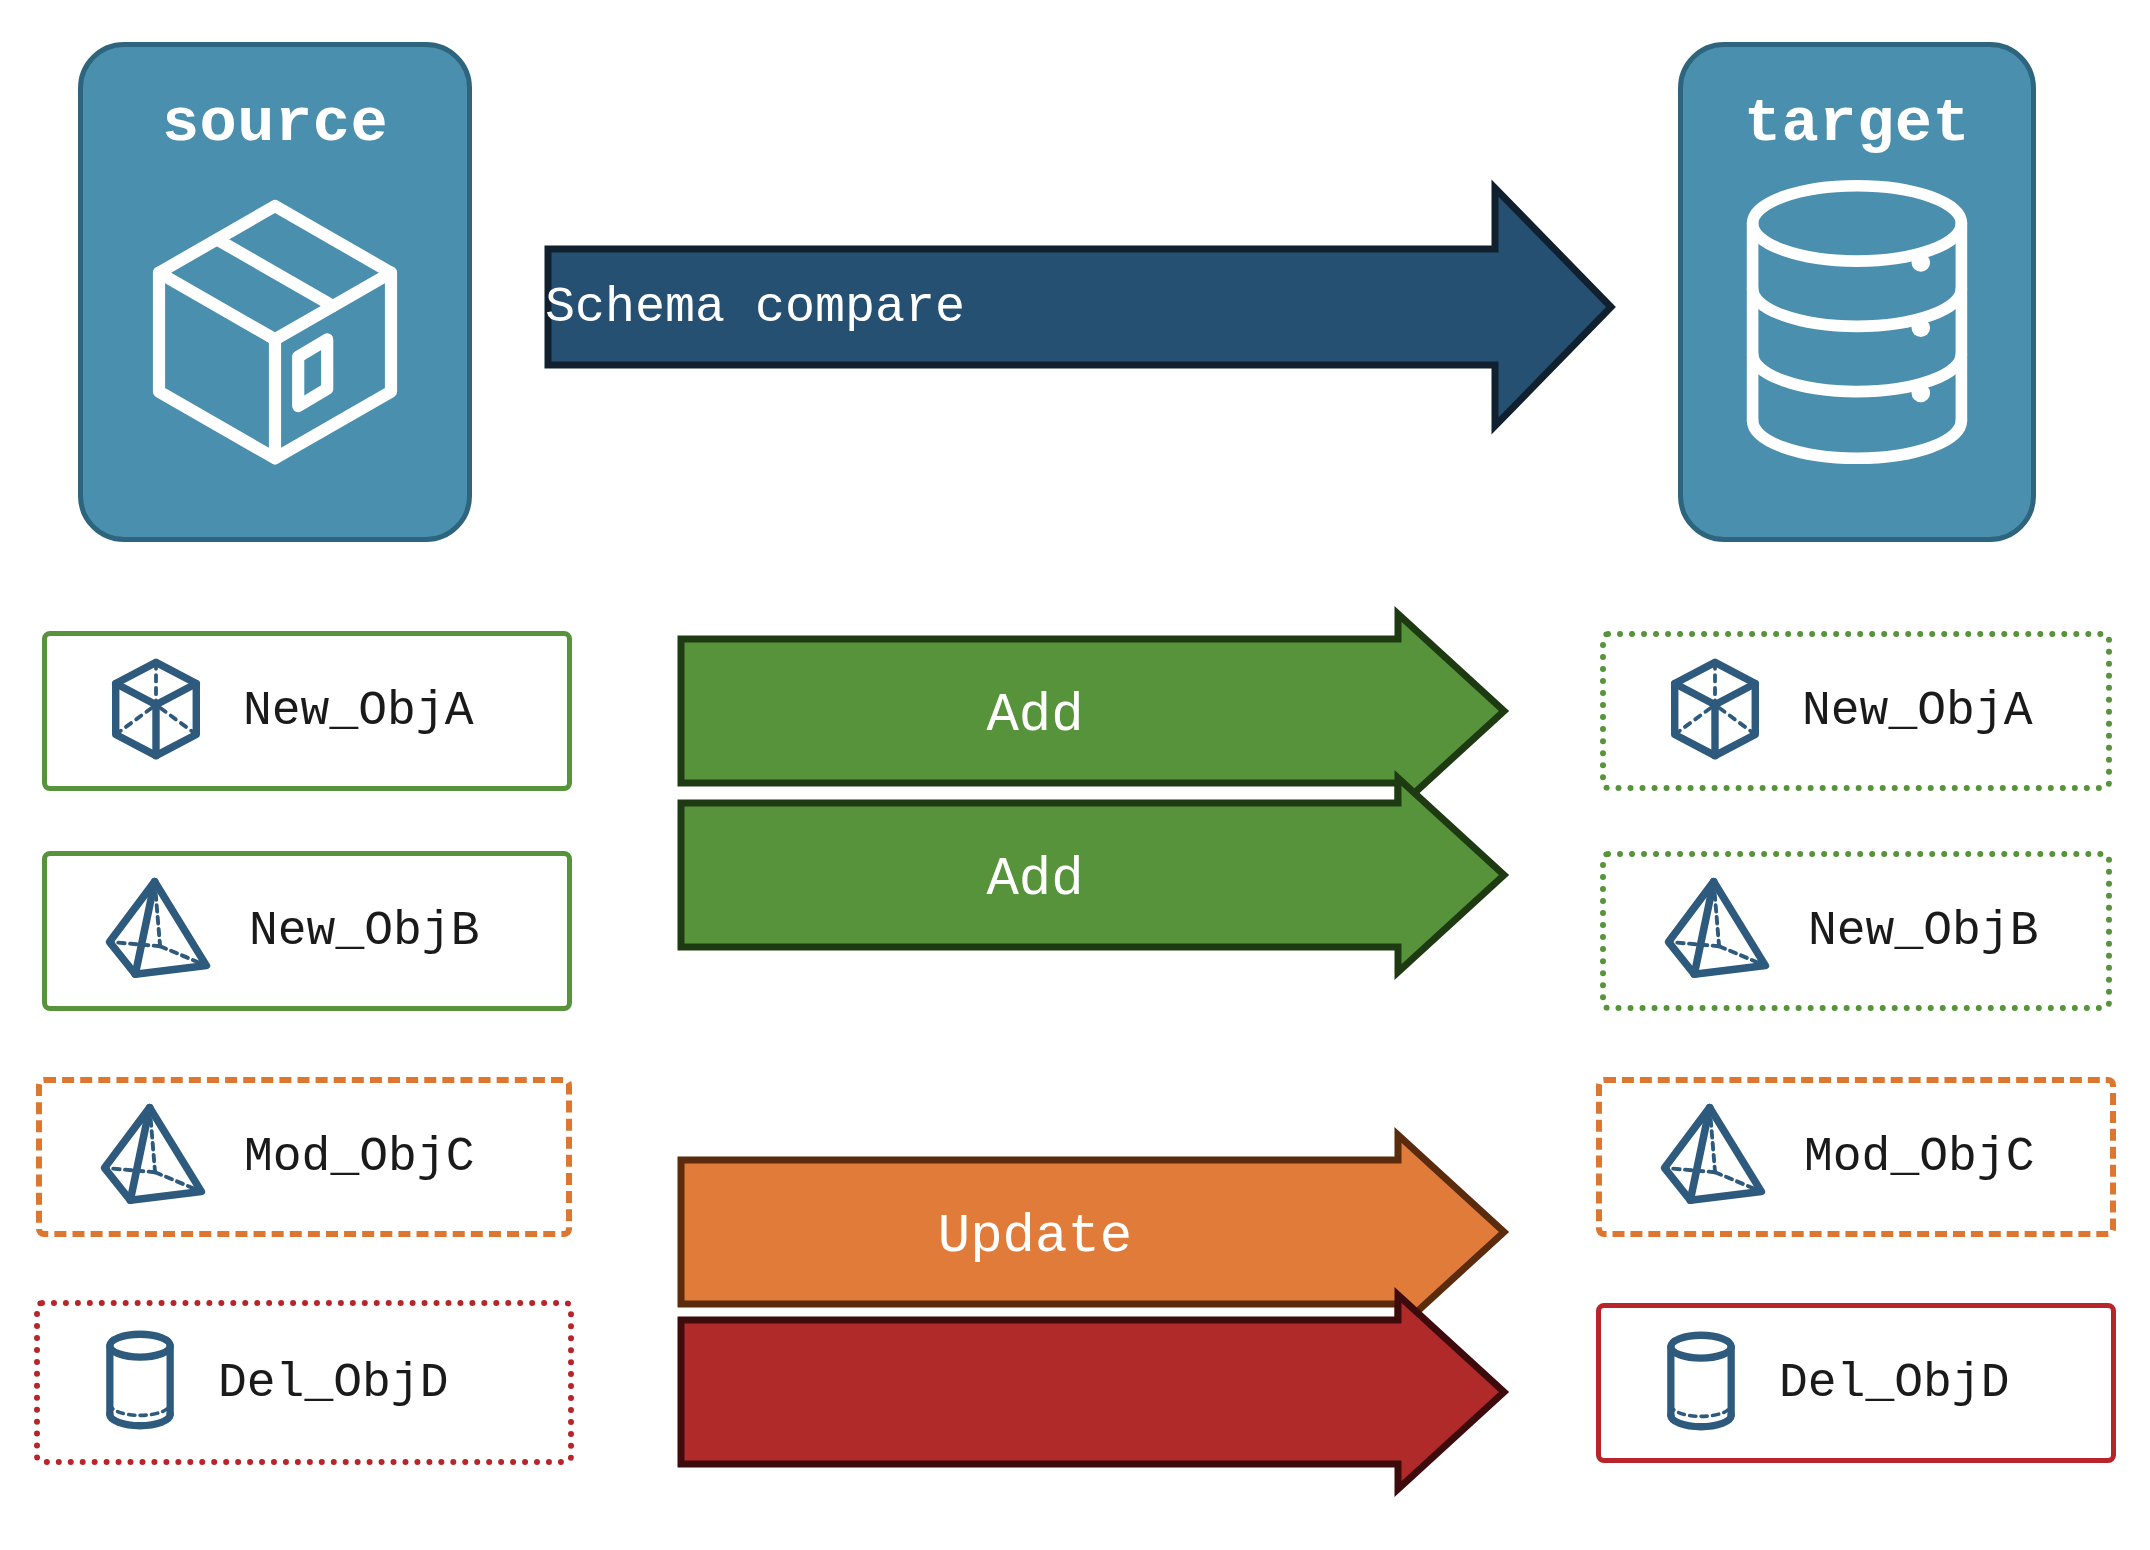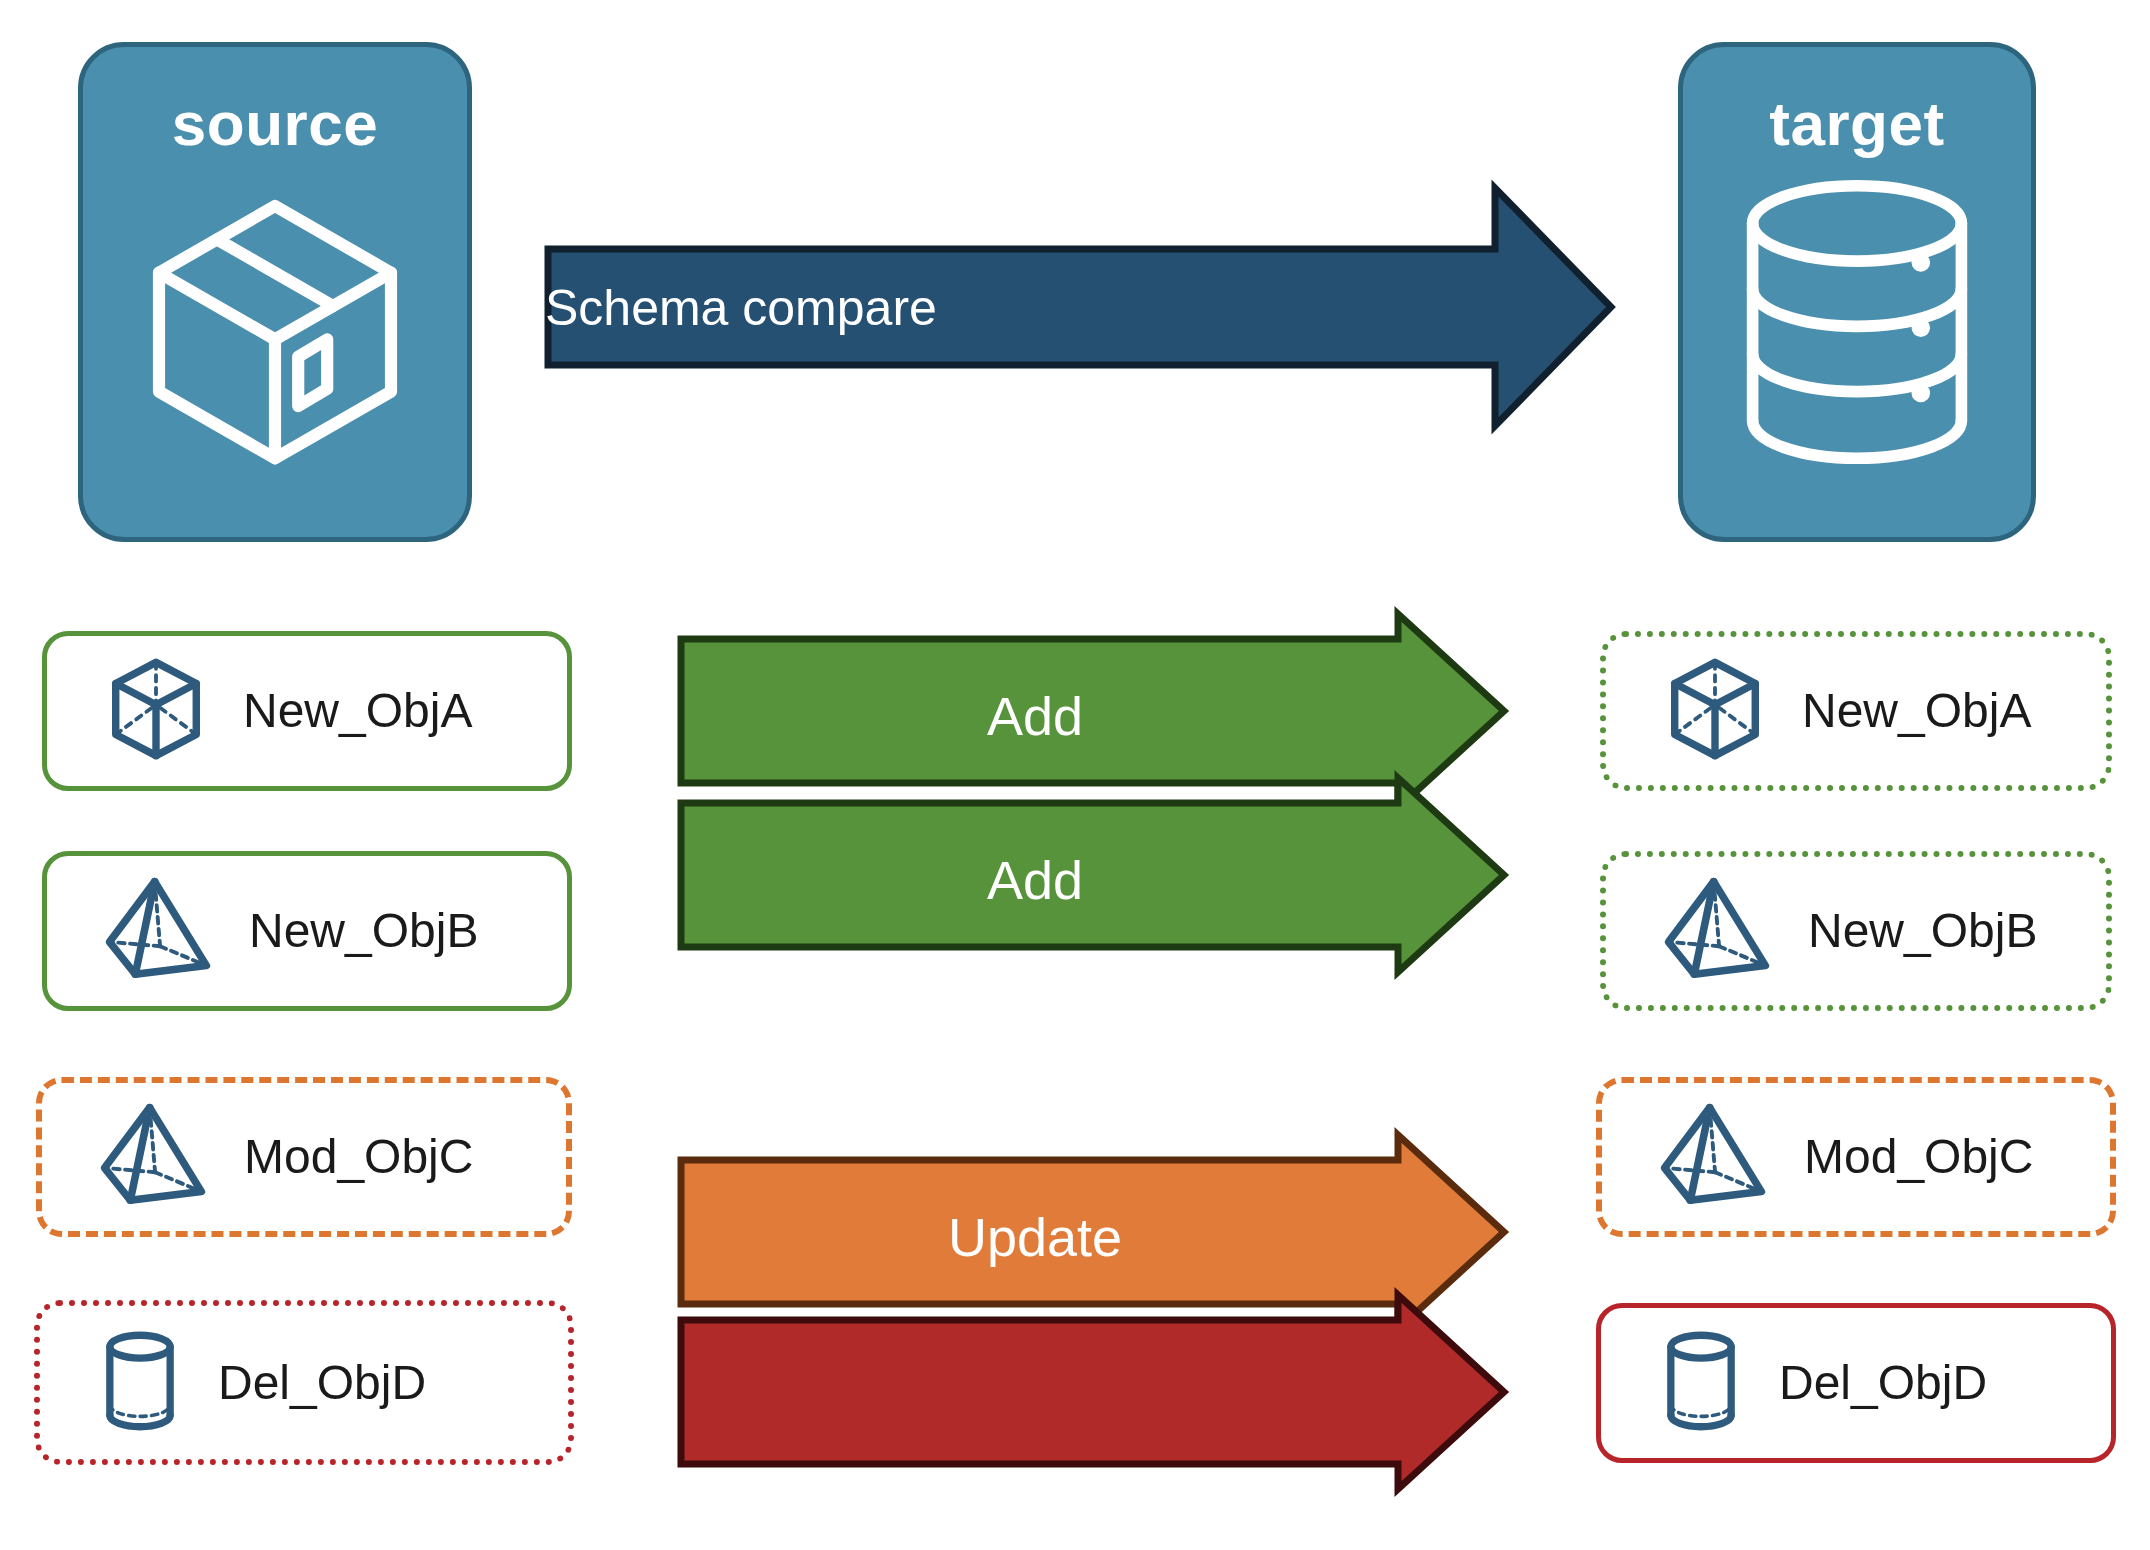--- a/index.html
+++ b/index.html
@@ -1,18 +1,18 @@
 <!DOCTYPE html>
 <html><head>
 <meta charset="utf-8">
 <style>
   html,body{margin:0;padding:0;background:#ffffff;}
   body{width:2150px;height:1550px;overflow:hidden;
        font-family:"Liberation Sans","DejaVu Sans",sans-serif;}
-  #stage{position:relative;width:2150px;height:1550px;background:#fff;}
+  #stage{position:relative;width:2150px;height:1550px;background:#fff;font-family:Liberation Mono, monospace;}
 
   
   .endpoint{
     position:absolute;
     border-radius:46px;
     background:#4a8fad;
     border:5px solid #2e657e;
     box-sizing:border-box;
     display:flex;
     flex-direction:column;
@@ -42,21 +42,21 @@
     white-space:nowrap;
     pointer-events:none;
   }
   .arrow-big .alabel{font-size:50px;}
 
   
   .objcard{
     position:absolute;
     box-sizing:border-box;
     background:#ffffff;
-    border-radius:26px;
+    border-radius:8px;
     display:flex;
     align-items:center;
   }
   .objcard .oc-icon{
     flex:0 0 auto;
     margin-left:56px;
     display:block;
   }
   .objcard .oc-label{
     margin-left:34px;

